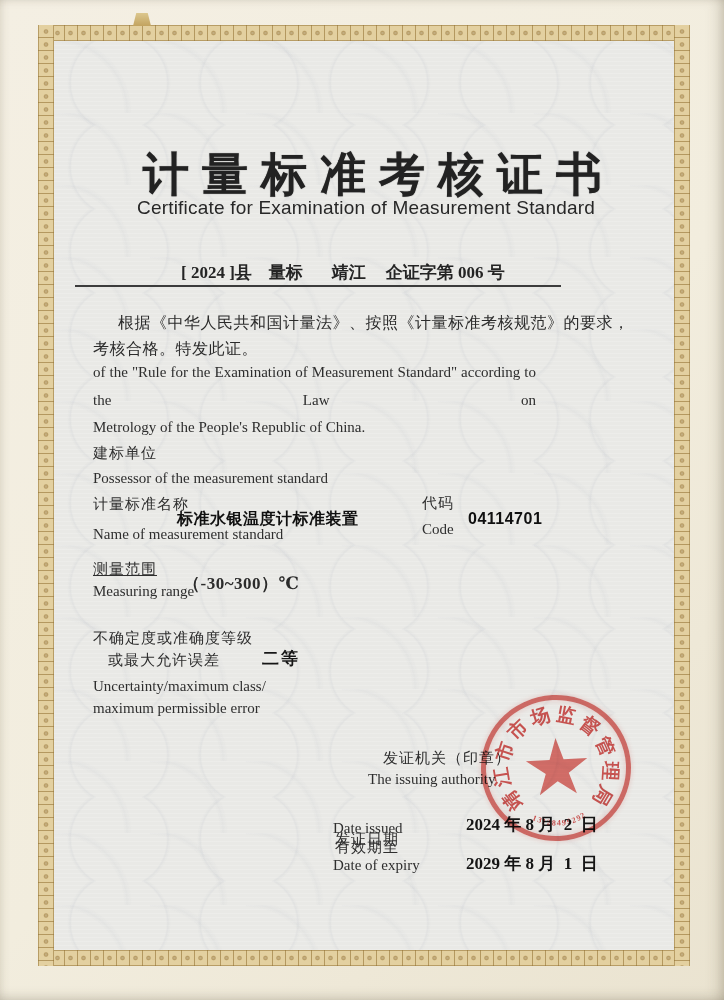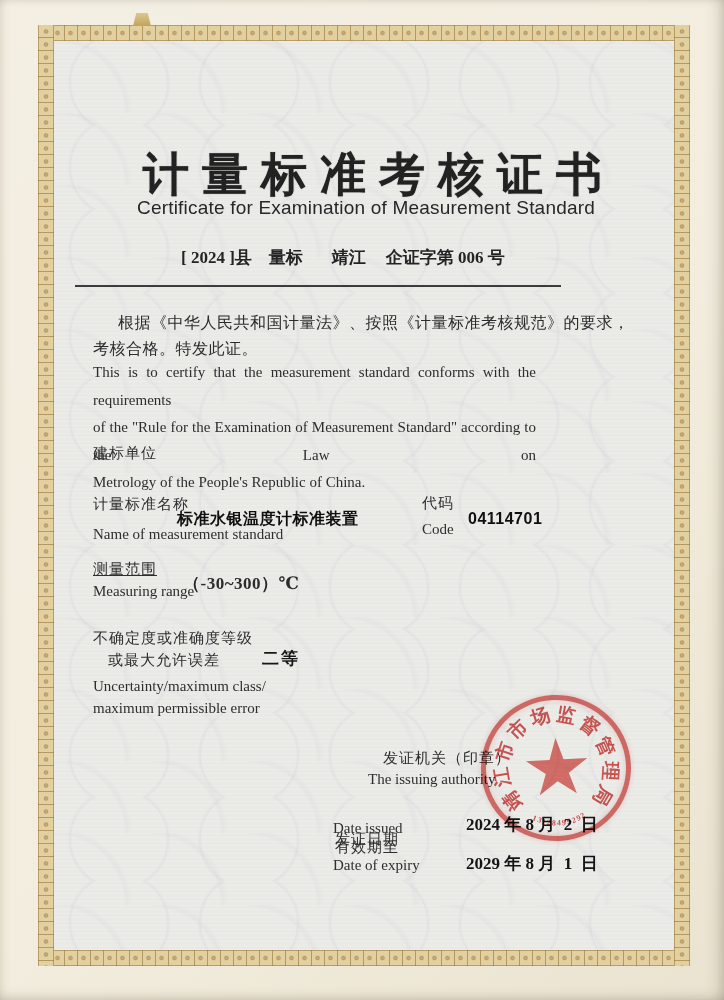--- a/index.html
+++ b/index.html
@@ -44,21 +44,21 @@
       repeating-linear-gradient(180deg, rgba(255,255,255,.16) 0 1px, rgba(0,0,0,0) 1px 4px);
     background-size:130px 84px, 96px 72px, 100% 100%;
   }
   .abs { position:absolute; }
   
   .title-cn { left:143px; top:144px; font-size:46px; font-weight:700; letter-spacing:13px;
     white-space:nowrap; color:#222; text-shadow:0 0 1px rgba(20,20,20,.55); }
   .title-en { left:137px; top:197px; font-family:"Liberation Sans","DejaVu Sans",sans-serif;
     font-size:19px; color:#272727; letter-spacing:.2px; }
   .certno { left:75px; top:258px; width:486px; height:29px; border-bottom:2px solid #3c3c3c;
-    display:flex; align-items:flex-end; padding-left:106px; padding-bottom:16px;
+    display:flex; align-items:flex-end; padding-left:106px; padding-bottom:1px;
     font-size:17px; font-weight:700; white-space:nowrap; color:#242424; }
   .certno span { margin-right:0; }
   .certno .g1 { margin-right:17px; } .certno .g2 { margin-right:29px; } .certno .g3 { margin-right:20px;text-align:right; }
   .cn-st1 { left:118px; top:313px; font-size:16px; letter-spacing:.5px; white-space:nowrap; }
   .cn-st2 { left:93px;  top:339px; font-size:16px; letter-spacing:.5px; }
   .en-st  { left:93px;  top:359px; width:443px; font-size:15px; line-height:27.5px; color:#2d2d2d; }
   .en-st .jl { text-align:justify; text-align-last:justify; }
   .lab-cn { font-size:15px; letter-spacing:1px; color:#2e2e2e; }
   .lab-en { font-size:15px; color:#2e2e2e; }
   .val-b  { font-family:"Liberation Sans","DejaVu Sans",sans-serif; font-weight:700; color:#101010; }
@@ -92,26 +92,26 @@
   <div class="abs certno">
     <span class="g1">[ 2024 ]县</span>
     <span class="g2">量标</span>
     <span class="g3">靖江</span>
     <span>企证字第 006 号</span>
   </div>
 
   <div class="abs cn-st1">根据《中华人民共和国计量法》、按照《计量标准考核规范》的要求，</div>
   <div class="abs cn-st2">考核合格。特发此证。</div>
   <div class="abs en-st">
-    <div class="jl">This is to certify that the measurement standard conforms with the requirements</div>
     <div class="jl">of the "Rule for the Examination of Measurement Standard" according to the Law on</div>
     <div>Metrology of the People's Republic of China.</div>
   </div>
 
   <div class="abs lab-cn" style="left:93px;top:444px;">建标单位</div>
+  <div class="abs lab-en" style="left:93px;top:470px;">Possessor of the measurement standard</div>
 
   <div class="abs lab-cn" style="left:93px;top:495px;">计量标准名称</div>
   <div class="abs val-b" style="left:177px;top:509px;font-size:16px;letter-spacing:.5px;">标准水银温度计标准装置</div>
   <div class="abs lab-en" style="left:93px;top:526px;">Name of measurement standard</div>
   <div class="abs lab-cn" style="left:422px;top:494px;">代码</div>
   <div class="abs val-b" style="left:468px;top:510px;font-size:16px;letter-spacing:.5px;">04114701</div>
   <div class="abs lab-en" style="left:422px;top:521px;">Code</div>
 
   <div class="abs lab-cn" style="left:93px;top:560px;text-decoration:underline;">测量范围</div>
   <div class="abs" style="left:183px;top:572px;font-size:17px;font-weight:600;letter-spacing:.5px;">（-30~300）℃</div>

